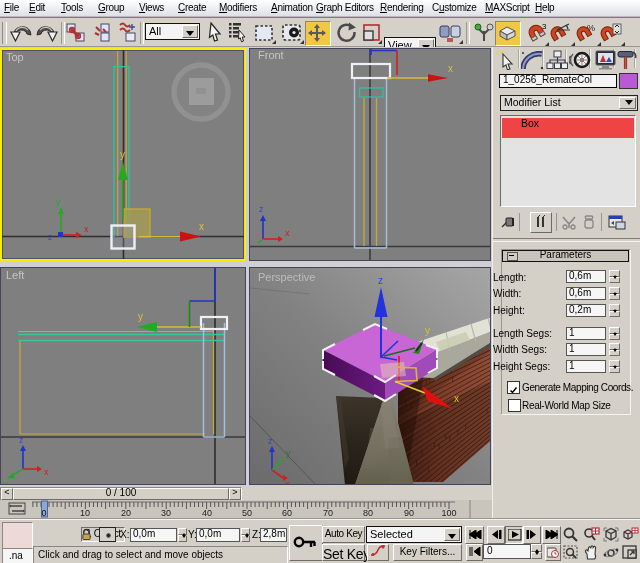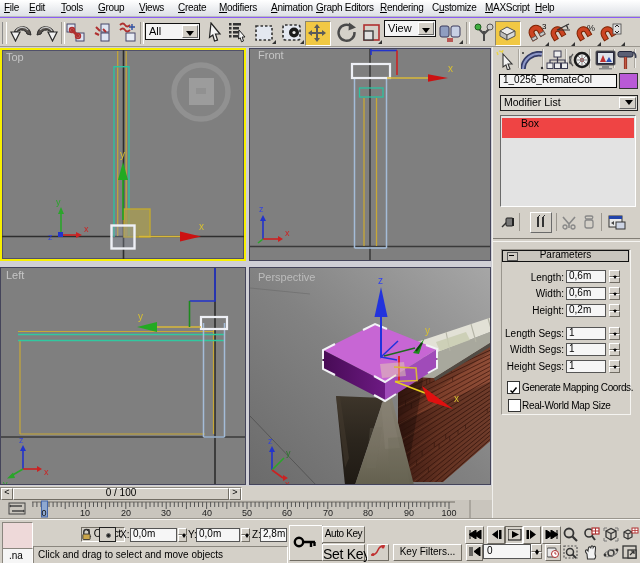--- a/index.html
+++ b/index.html
@@ -24,21 +24,21 @@
 #vpLeft{left:0;top:220px;width:246px;height:218px;border:1px solid #44445a;box-sizing:border-box;}
 #vpPersp{left:249px;top:220px;width:242px;height:218px;border:1px solid #44445a;box-sizing:border-box;background:linear-gradient(115deg,#8f8f8f,#a2a2a2 30%,#7a7a7a 70%,#6f6f6f);}
 
 #rpanel{left:492px;top:47px;width:148px;height:471px;background:#d4d0c8;border-left:1px solid #f0efec;box-sizing:border-box;}
 .sunkfield{position:absolute;background:#f4f4f4;border:1px solid #000;font-size:10px;color:#000;white-space:nowrap;}
 .spinner{position:absolute;width:11px;}
 .spinner .up,.spinner .dn{position:absolute;left:0;right:0;width:auto;height:50%;background:#d4d0c8;border:1px solid;border-color:#fff #716d64 #716d64 #fff;box-sizing:border-box;}
 .spinner .up{top:0}.spinner .dn{bottom:0}
 .spinner .up:after{content:"";position:absolute;left:2.5px;top:1.5px;border:2px solid transparent;border-bottom:3px solid #000;}
 .spinner .dn:after{content:"";position:absolute;left:2.5px;bottom:1.5px;border:2px solid transparent;border-top:3px solid #000;}
-.plabel{position:absolute;font-size:10px;color:#000;text-align:right;white-space:nowrap;}
+.plabel{position:absolute;font-size:10px;color:#000;white-space:nowrap;}
 
 #timeslider{left:0;top:486px;width:492px;height:14px;background:#d4d0c8;}
 #ruler{left:0;top:500px;width:492px;height:18px;background:#cac6be;}
 #statusbar{left:0;top:518px;width:640px;height:45px;background:#d4d0c8;border-top:1px solid #9a968e;box-shadow:inset 0 1px 0 #f5f4f1;box-sizing:border-box;}
 .sbtn{position:absolute;background:#d4d0c8;border:1px solid;border-color:#fff #716d64 #716d64 #fff;font-size:10px;color:#000;text-align:center;white-space:nowrap;}
 .sfield{position:absolute;background:#f4f4f4;border:1px solid;border-color:#716d64 #fff #fff #716d64;font-size:10px;color:#000;white-space:nowrap;margin-left:48px;}
 .wfield{position:absolute;background:#f6f6f6;border:1px solid #555;font-size:10px;color:#000;white-space:nowrap;}
 </style></head>
 <body>
 <div id="root">
@@ -131,21 +131,21 @@
  <svg class="tbtn" style="left:335px;top:4px" width="23" height="22" viewBox="0 0 23 22">
         <path d="M16.5 4.5 A8 8 0 1 0 19.5 10" fill="none" stroke="#4a4a4a" stroke-width="2.4"></path>
         <path d="M14 0.5 L21 5.5 L13.5 8.5 Z" fill="#4a4a4a"></path>
       </svg>
 
  <svg class="tbtn" style="left:362px;top:5px" width="20" height="20" viewBox="0 0 20 20">
         <rect x="2" y="2" width="15" height="15" fill="none" stroke="#b03030" stroke-width="1.6"></rect>
         <rect x="2" y="8" width="9" height="9" fill="#e0e0e0" stroke="#3c3c3c" stroke-width="1.4"></rect>
       </svg>
 
- <div class="combo" style="left:384px;top:2px;width:50px;height:15px;">
+ <div class="combo" style="left:384px;top:19px;width:50px;height:15px;">
         <span style="position:absolute;left:3px;top:1px;">View</span>
         <div class="ar"></div>
       </div>
 
  <svg class="tbtn" style="left:439px;top:4px" width="22" height="22" viewBox="0 0 22 22">
         <rect x="1" y="4" width="9" height="11" rx="2" fill="#8f9dc0" stroke="#3a3a5c"></rect>
         <rect x="12" y="4" width="9" height="11" rx="2" fill="#c8d0e4" stroke="#3a3a5c"></rect>
         <path d="M8 17 h6 M8 19 h6" stroke="#b03030" stroke-width="1.6"></path>
       </svg>
  <div class="tsep" style="left:466px"></div>
@@ -833,20 +833,24 @@
  <svg class="abs" style="left:293px;top:16px" width="24" height="15" viewBox="0 0 24 15">
         <circle cx="6" cy="7" r="4.2" fill="none" stroke="#000" stroke-width="2.4"></circle>
         <path d="M10 7 h12 M18 7 v5 M21.5 7 v4" stroke="#000" stroke-width="2.4"></path>
       </svg>
 
  <div class="abs" style="left:33px;top:27px;width:253px;height:16px;border:1px solid;border-color:#8a867e #fff #fff #8a867e;font-size:10px;">
         <span style="position:absolute;left:4px;top:2px;white-space:nowrap">Click and drag to select and move objects</span>
       </div>
 
  <div class="sbtn" style="left:322px;top:7px;width:41px;height:15px;"><span style="position:relative;top:1px;font-size:10px;letter-spacing:-0.4px">Auto Key</span></div>
+ <div class="combo" style="left:366px;top:7px;width:94px;height:15px;">
+        <span style="position:absolute;left:3px;top:1px;">Selected</span>
+        <div class="ar"></div>
+      </div>
  <div class="sbtn" style="left:322px;top:25px;width:41px;height:15px;"><span style="position:relative;top:1px;font-size:14px;letter-spacing:-0.3px">Set Key</span></div>
  <div class="sbtn" style="left:367px;top:25px;width:20px;height:15px;"><svg width="16" height="12" viewBox="0 0 16 12">
           <path d="M1 10 Q6 10 8 5 T15 1" fill="none" stroke="#c03030" stroke-width="1.6"></path>
           <circle cx="3" cy="9.5" r="1.5" fill="#c03030"></circle>
           <circle cx="13" cy="2" r="1.5" fill="#c03030"></circle>
         </svg></div>
  <div class="sbtn" style="left:393px;top:25px;width:67px;height:15px;"><span style="position:relative;top:1px;font-size:10px">Key Filters...</span></div>
 
  <div class="sbtn" style="left:465px;top:7px;width:17px;height:16px;"><svg width="14" height="9" viewBox="0 0 14 9" style="margin-top:3px">
           <path d="M2 0 v9 M13 0 L6 4.5 L13 9 Z M8 0 L1 4.5 L8 9 Z" fill="#000" stroke="#000" stroke-width="1"></path>

